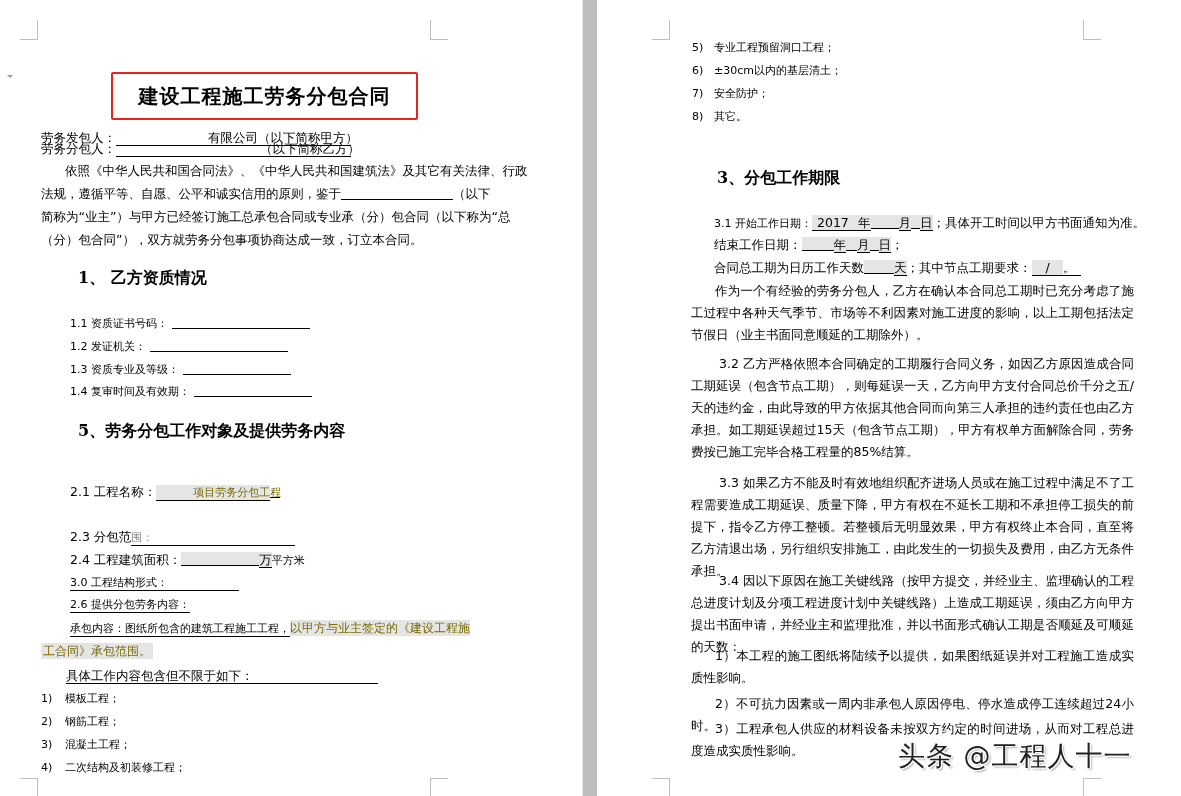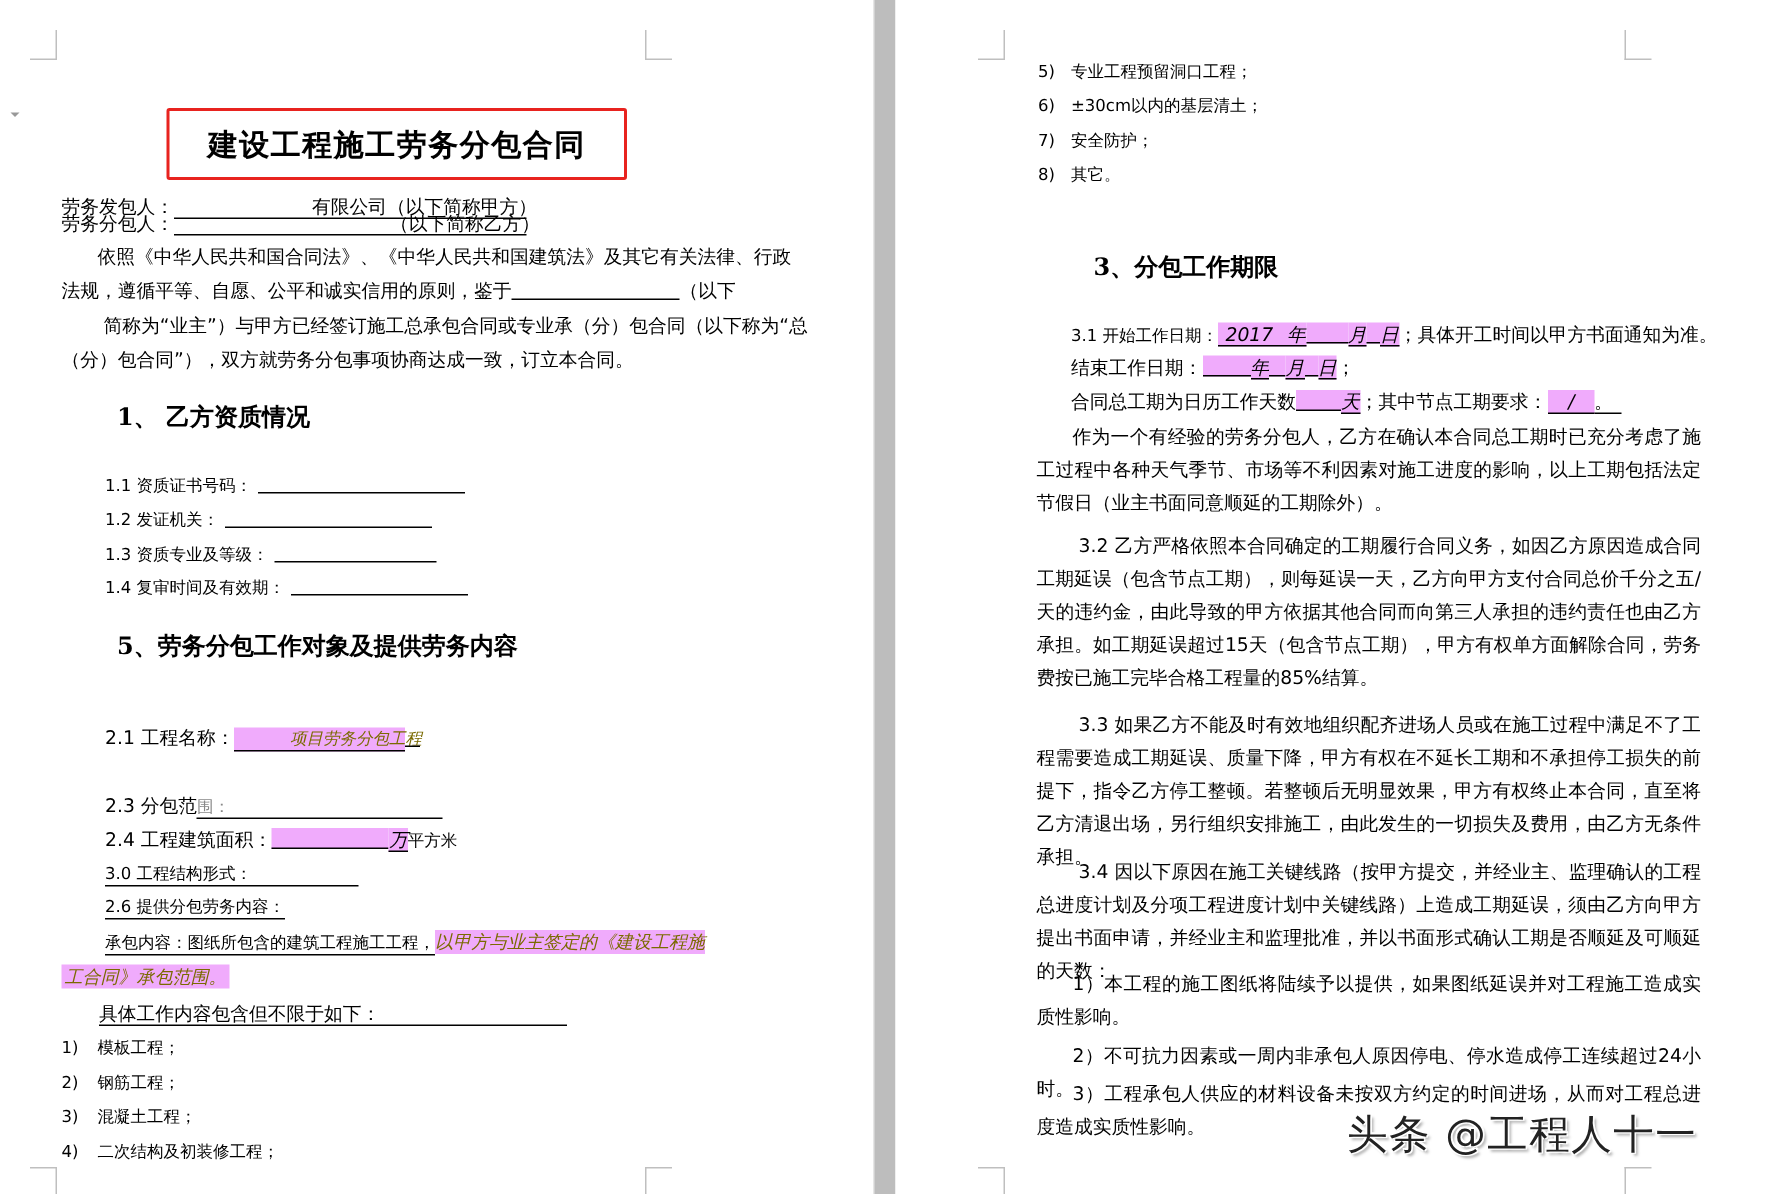--- a/index.html
+++ b/index.html
@@ -18,21 +18,21 @@
   .crop.br { border-left: 1px solid #bfbfbf; border-top: 1px solid #bfbfbf; }
 
   .marker { position: absolute; left: 7px; top: 75px; width: 0; height: 0; border-left: 3px solid transparent; border-right: 3px solid transparent; border-top: 3px solid #999; }
 
   .t { position: absolute; white-space: nowrap; font-size: 12.5px; line-height: 16px; }
   .sm { font-size: 11px; }
   .h-title { position: absolute; left: 111px; top: 48px; width: 307px; height: 48px; border: 2px solid #e8231f; border-radius: 2px; display: flex; align-items: center; justify-content: center; font-family: "DejaVu Serif", serif; font-weight: bold; font-size: 20px; letter-spacing: 1px; margin-top: 24px; }
   .h1 { position: absolute; white-space: nowrap; font-family: "DejaVu Serif", serif; font-weight: bold; font-size: 16px; }
   .u { border-bottom: 1px solid #000; display: inline-block; line-height: 15px; }
   .blank { display: inline-block; border-bottom: 1px solid #000; height: 14px; vertical-align: -2px; }
-  .hl { background: #f0abfc; font-style: italic; }
+  .hl { background: #e5e5e5; }
   .olive { color: #7a6a00; }
   .para { position: absolute; font-size: 12.5px; line-height: 22px; text-align: justify; }
   .watermark { position: absolute; left: 898px; top: 738px; font-size: 27px; color: #222; letter-spacing: 1px; white-space: nowrap; text-shadow: 1px 1px 0 #fff, -1px -1px 0 #fff, 1px -1px 0 #fff, -1px 1px 0 #fff, 2px 2px 2px rgba(0,0,0,0.35); }
 </style>
 </head>
 <body>
 
 <div class="page page-left">
   <div class="crop tl" style="left:20px;top:20px;"></div>
   <div class="crop tr" style="left:430px;top:20px;"></div>
@@ -46,21 +46,21 @@
     <span>劳务发包人：</span><span class="u" style="padding-left:92px;width:235px;">有限公司（以下简称甲方）</span>
   </div>
   <div class="t" style="left:41px;top:141px;">
     <span>劳务分包人：</span><span class="u" style="padding-left:144px;width:235px;">（以下简称乙方）</span>
   </div>
 
   <div class="t" style="left:65px;top:163px;">依照《中华人民共和国合同法》、《中华人民共和国建筑法》及其它有关法律、行政</div>
   <div class="t" style="left:41px;top:186px;">
     <span>法规，遵循平等、自愿、公平和诚实信用的原则，鉴于</span><span class="blank" style="width:112px;"></span><span>（以下</span>
   </div>
-  <div class="t" style="left:41px;top:209px;margin-left:28px;">简称为“业主”）与甲方已经签订施工总承包合同或专业承（分）包合同（以下称为“总</div>
+  <div class="t" style="left:41px;top:209px;">简称为“业主”）与甲方已经签订施工总承包合同或专业承（分）包合同（以下称为“总</div>
   <div class="t" style="left:41px;top:232px;">（分）包合同”），双方就劳务分包事项协商达成一致，订立本合同。</div>
 
   <div class="h1" style="left:78px;top:268px;">1、  乙方资质情况</div>
   <div class="t sm" style="left:70px;top:315px;">
     <span>1.1 资质证书号码：</span><span class="blank" style="width:138px;margin-left:4px;"></span>
   </div>
   <div class="t sm" style="left:70px;top:338px;">
     <span>1.2 发证机关：</span><span class="blank" style="width:138px;margin-left:4px;"></span>
   </div>
   <div class="t sm" style="left:70px;top:361px;">
@@ -109,21 +109,21 @@
   <div class="crop tl" style="left:55px;top:20px;"></div>
   <div class="crop tr" style="left:486px;top:20px;"></div>
   <div class="crop bl" style="left:55px;top:778px;"></div>
   <div class="crop br" style="left:486px;top:778px;"></div>
 
   <div class="t sm" style="left:95px;top:40px;"><span style="display:inline-block;width:22px;">5)</span><span>专业工程预留洞口工程；</span></div>
   <div class="t sm" style="left:95px;top:63px;"><span style="display:inline-block;width:22px;">6)</span><span>±30cm以内的基层清土；</span></div>
   <div class="t sm" style="left:95px;top:86px;"><span style="display:inline-block;width:22px;">7)</span><span>安全防护；</span></div>
   <div class="t sm" style="left:95px;top:109px;"><span style="display:inline-block;width:22px;">8)</span><span>其它。</span></div>
 
-  <div class="h1" style="left:132px;top:168px;">3、分包工作期限</div>
+  <div class="h1" style="left:120px;top:168px;">3、分包工作期限</div>
 
   <div class="t" style="left:117px;top:215px;">
     <span class="sm">3.1 开始工作日期：</span><span class="u hl" style="padding-left:5px;width:42px;">2017</span><span class="u hl" style="padding-left:4px;">年</span><span class="blank hl" style="width:28px;"></span><span class="u hl">月</span><span class="blank hl" style="width:9px;"></span><span class="u hl">日</span><span>；具体开工时间以甲方书面通知为准。</span>
   </div>
 
   <div class="t" style="left:117px;top:237px;">
     <span>结束工作日期：</span><span class="blank hl" style="width:32px;"></span><span class="u hl">年</span><span class="blank hl" style="width:11px;"></span><span class="u hl">月</span><span class="blank hl" style="width:9px;"></span><span class="u hl">日</span><span>；</span>
   </div>
 
   <div class="t" style="left:117px;top:260px;">

